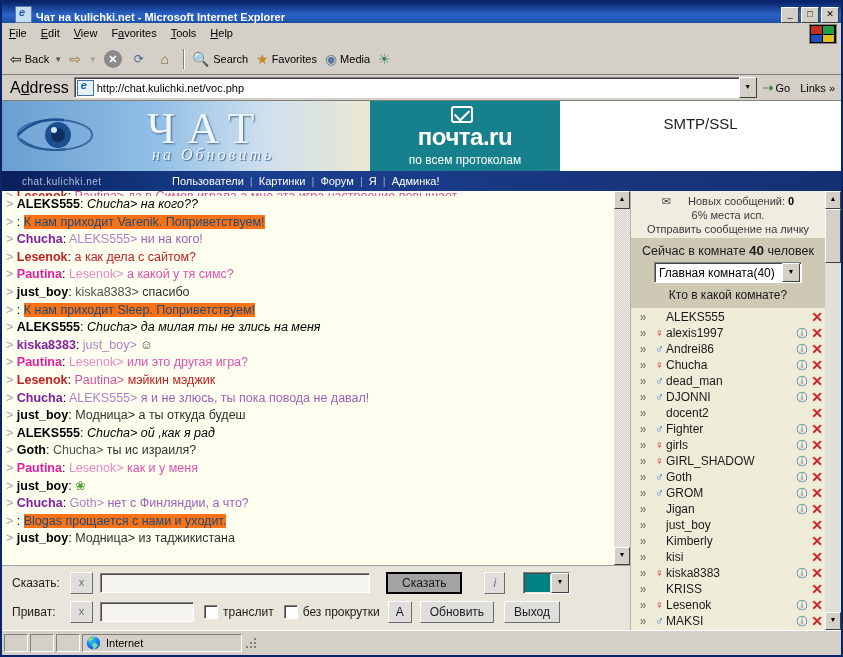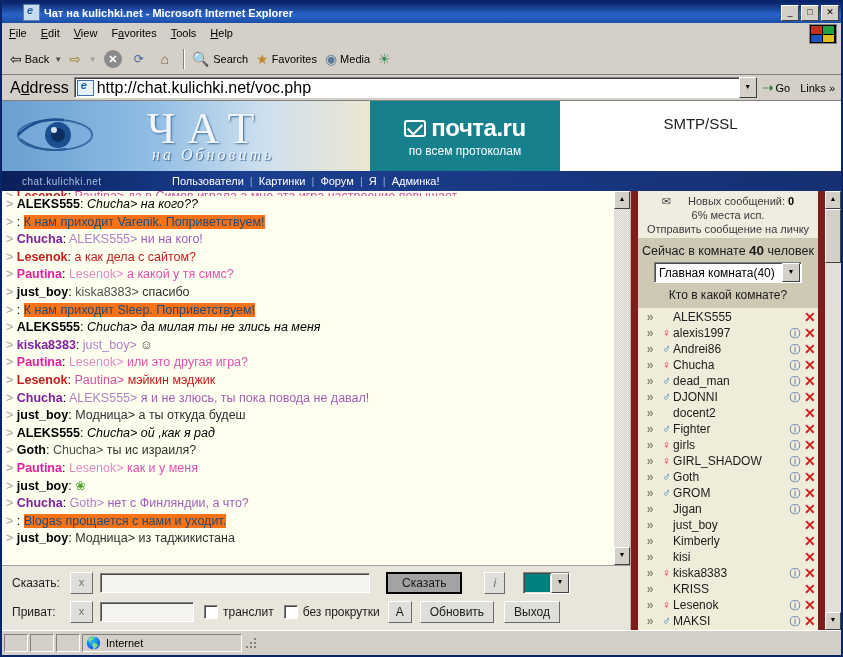--- a/index.html
+++ b/index.html
@@ -7,21 +7,21 @@
     width:843px;height:657px;overflow:hidden;
     font-family:"Liberation Sans",sans-serif;
     background:#d4d0c8;
     -webkit-font-smoothing:none;
   }
   .ie-window{width:843px;height:657px;position:relative;background:#d4d0c8;
     border:2px solid #0a246a;box-sizing:border-box;display:flex;flex-direction:column;}
 
   
   .titlebar{height:21px;background:linear-gradient(to bottom,#0a246a,#2a63c8 60%,#1b4fa8);
-    display:flex;align-items:center;padding:0 2px 0 21px;color:#fff;flex:0 0 auto;}
+    display:flex;align-items:flex-end;padding:0 2px 0 13px;color:#fff;flex:0 0 auto;}
   .titlebar .ticon{width:15px;height:15px;background:#c8dcf0;border:1px solid #5a7ea8;
     margin-right:4px;position:relative;border-radius:1px;flex:0 0 auto;}
   .titlebar .ticon:after{content:"e";position:absolute;left:3px;top:-1px;font-size:11px;color:#1b5ea8;font-weight:bold;font-style:italic;}
   .titlebar .ttext{font-size:11px;font-weight:bold;white-space:nowrap;letter-spacing:0px;}
   .titlebar .tbtns{margin-left:auto;display:flex;gap:2px;}
   .tbtn{width:16px;height:14px;background:#d4d0c8;border:1px solid #fff;
     border-right-color:#404040;border-bottom-color:#404040;
     font-size:9px;line-height:12px;text-align:center;color:#000;font-family:"Liberation Sans",sans-serif;}
 
   
@@ -51,21 +51,21 @@
   .addrbar{height:25px;background:#d4d0c8;display:flex;align-items:center;
     flex:0 0 auto;padding:0 2px;border-bottom:1px solid #808080;}
   .addrbar .lbl{font-size:16px;padding:0 5px 0 6px;color:#000;}
   .addrfield{flex:1;height:19px;background:#fff;border:1px solid #808080;
     border-right-color:#fff;border-bottom-color:#fff;display:flex;align-items:center;
     box-shadow:inset 1px 1px 0 #404040;}
   .addrfield .favic{width:15px;height:14px;margin:0 3px 0 2px;position:relative;
     background:#e8f0f8;border:1px solid #4070b0;flex:0 0 auto;}
   .addrfield .favic:after{content:"e";position:absolute;left:3px;top:-2px;font-size:11px;
     font-weight:bold;font-style:italic;color:#1b5ea8;}
-  .addrfield .url{font-size:16px;color:#000;white-space:nowrap;overflow:hidden;}
+  .addrfield .url{font-size:11px;color:#000;white-space:nowrap;overflow:hidden;}
   .addr-drop{width:16px;height:19px;background:#d4d0c8;border:1px solid #fff;
     border-right-color:#404040;border-bottom-color:#404040;font-size:7px;
     text-align:center;line-height:18px;margin-left:-1px;}
   .go-btn{display:flex;align-items:center;font-size:11px;padding:0 6px;}
   .go-btn .g{color:#1b6a1b;font-size:13px;margin-right:2px;}
   .links-btn{font-size:11px;padding:0 4px;display:flex;align-items:center;}
 
   
   .page{flex:1;background:#fff;position:relative;overflow:hidden;display:flex;flex-direction:column;}
 
@@ -74,21 +74,21 @@
     background:linear-gradient(to right,#6a9fd0 0%,#8fbde4 40%,#cfe0ee 72%,#ece7d2 100%);}
   .b-eye{position:absolute;left:14px;top:14px;width:78px;height:40px;}
   .b-chat{position:absolute;left:105px;top:2px;font-size:44px;color:#f2f6fa;
     font-family:"Liberation Serif",serif;letter-spacing:12px;
     text-shadow:1px 1px 2px #3b6a95;margin-left:40px;}
   .b-sub{position:absolute;left:150px;top:45px;font-size:16px;color:#eef4fa;
     font-family:"Liberation Serif",serif;font-style:italic;letter-spacing:3px;
     text-shadow:1px 1px 1px #3b6a95;}
   .banner-ad{width:190px;height:70px;background:#17808d;color:#fff;
     display:flex;flex-direction:column;align-items:center;justify-content:center;}
-  .ad-top{display:flex;align-items:center;font-size:24px;font-weight:bold;letter-spacing:-0.5px;}
+  .ad-top{display:flex;align-items:center;font-size:24px;font-weight:bold;letter-spacing:-0.5px;flex-direction:column;}
   .ad-env{width:22px;height:17px;border:2px solid #fff;border-radius:3px;margin-right:5px;
     position:relative;box-sizing:border-box;}
   .ad-env:after{content:"";position:absolute;left:2px;top:1px;width:12px;height:7px;
     border-left:2px solid #fff;border-bottom:2px solid #fff;transform:rotate(-45deg);}
   .ad-bot{font-size:12px;margin-top:2px;letter-spacing:0px;}
   .banner-right{flex:1;background:#fff;display:flex;align-items:flex-start;justify-content:center;padding-top:14px;}
   .banner-right .smtp{font-size:15px;color:#202020;font-family:"Liberation Sans",sans-serif;}
 
   .navbar{height:20px;background:linear-gradient(to right,#0a1f5a 0%,#13357e 18%,#1b3f8f 30%,#152f72 100%);
     display:flex;align-items:center;flex:0 0 auto;position:relative;}
@@ -135,21 +135,21 @@
     border-right-color:#fff;border-bottom-color:#fff;box-shadow:inset 1px 1px 0 #4a4a4a;margin:0 5px 0 10px;}
   .chklbl{font-size:12px;color:#202020;}
   .colorsel{display:flex;width:45px;height:20px;border:1px solid #808080;
     border-right-color:#fff;border-bottom-color:#fff;box-shadow:inset 1px 1px 0 #4a4a4a;}
   .colorsel .sw{flex:1;background:#008080;margin:1px;}
   .colorsel .ar{width:16px;background:#d4d0c8;border:1px solid #fff;border-right-color:#404040;
     border-bottom-color:#404040;font-size:7px;text-align:center;line-height:16px;}
 
   
   .rightcol{width:210px;flex:0 0 auto;background:#7f1d1d;display:flex;flex-direction:column;
-    border-left:1px solid #b8b4a0;position:relative;align-items:center;}
+    border-left:1px solid #b8b4a0;position:relative;}
   .mailbox{padding:4px 4px 3px 4px;text-align:center;background:#efece0;flex:0 0 auto;}
   .mailbox .l1{font-size:11px;color:#3a3a3a;}
   .mailbox .l1 .env{font-size:11px;margin-right:14px;color:#404040;}
   .mailbox .l1 b{color:#000;}
   .mailbox .l2{font-size:11px;color:#3a3a3a;margin-top:1px;}
   .mailbox .l3{font-size:11px;color:#3a3a3a;margin-top:2px;}
   .roombox{background:#cdc9b4;padding:5px 4px 6px 4px;text-align:center;flex:0 0 auto;}
   .roombox .r1{font-size:12.5px;color:#1a1a1a;}
   .roombox .r1 b{font-size:13.5px;}
   .roomsel{margin:4px auto 0 auto;width:146px;height:19px;background:#fff;

